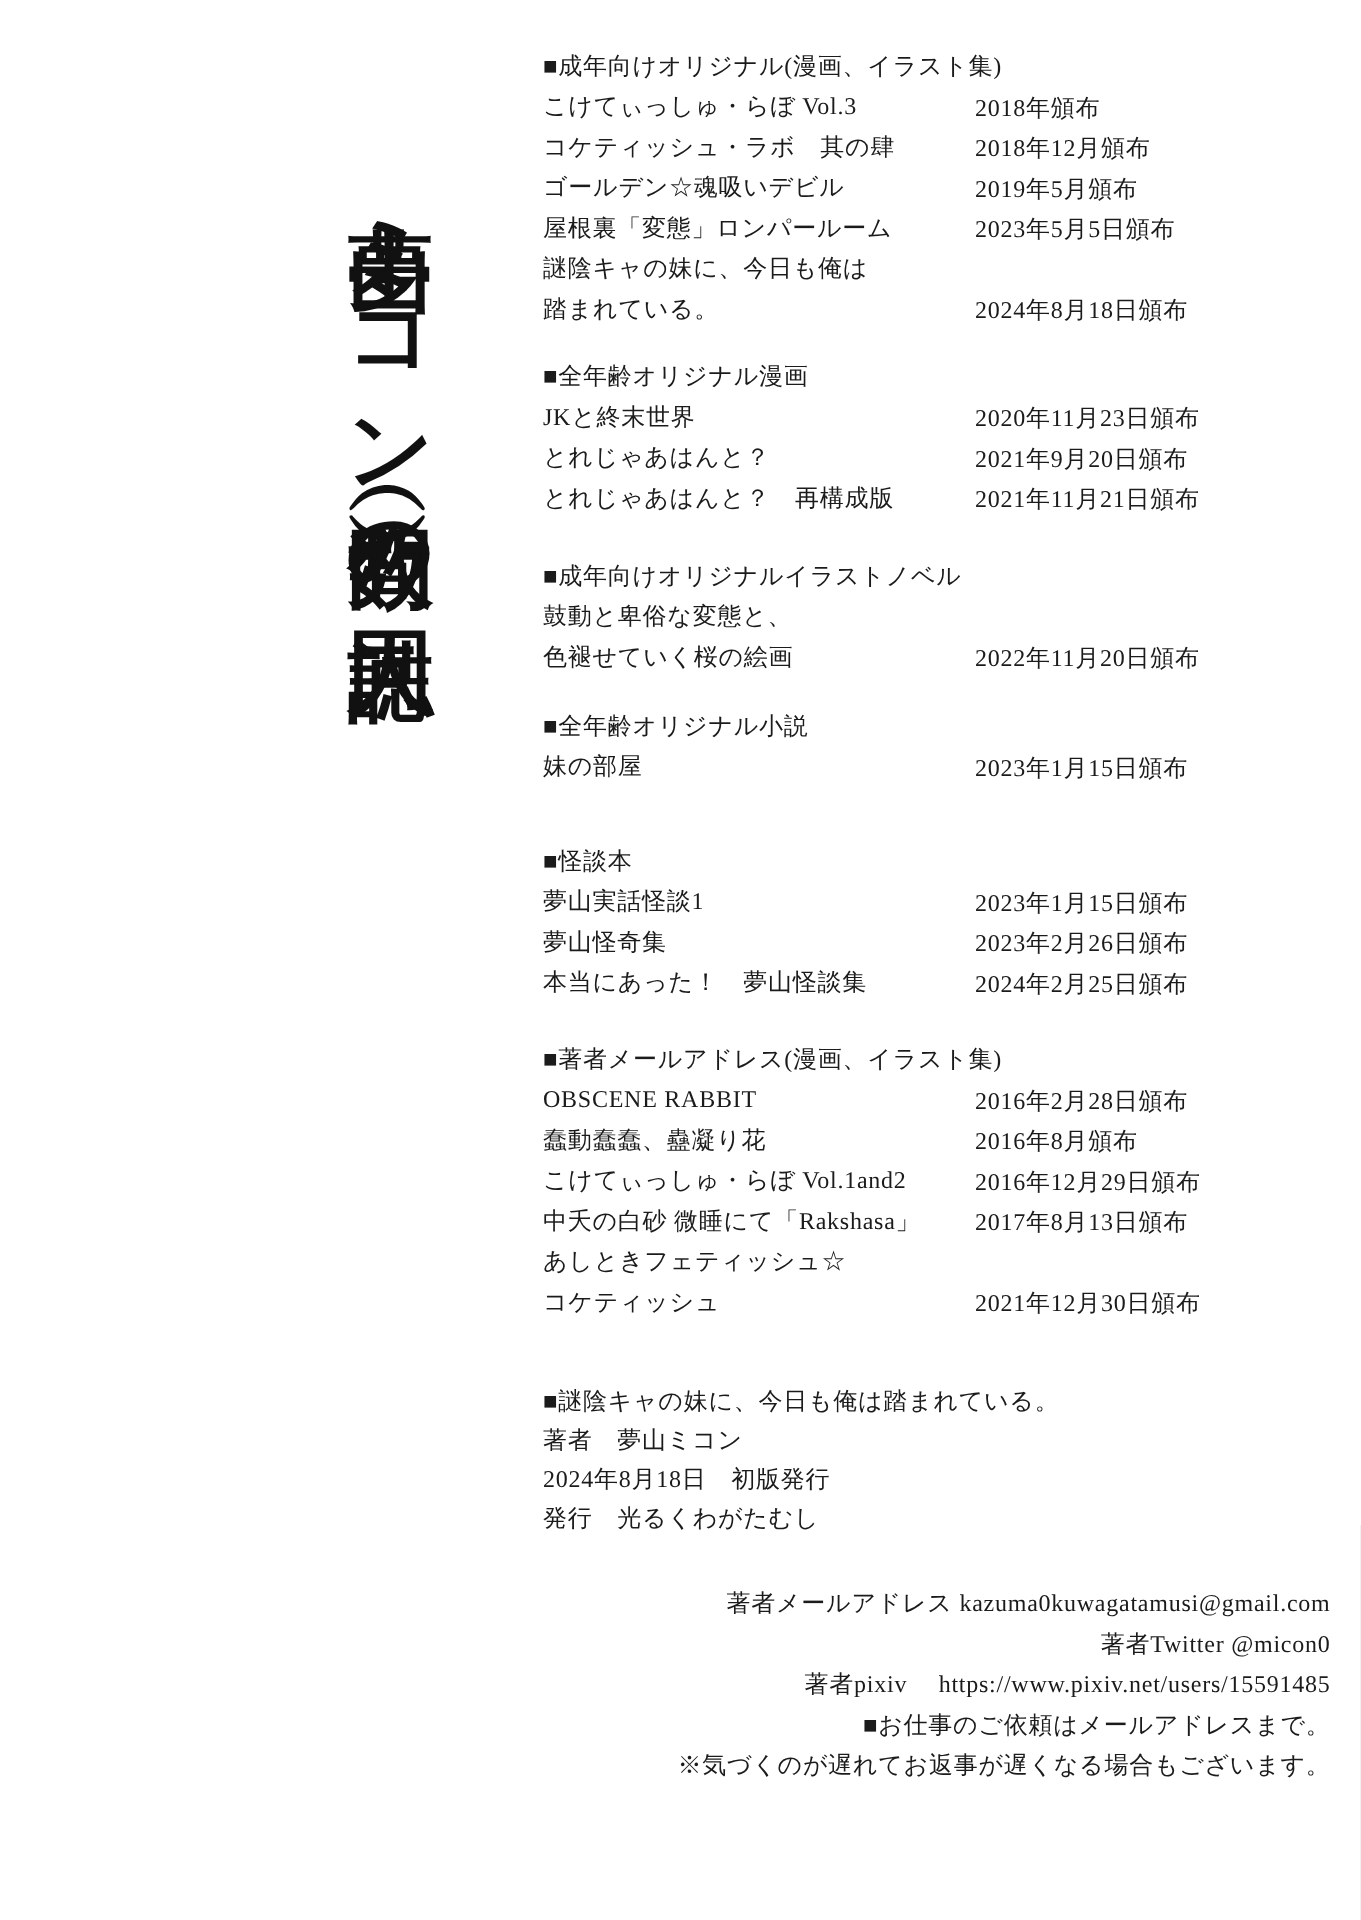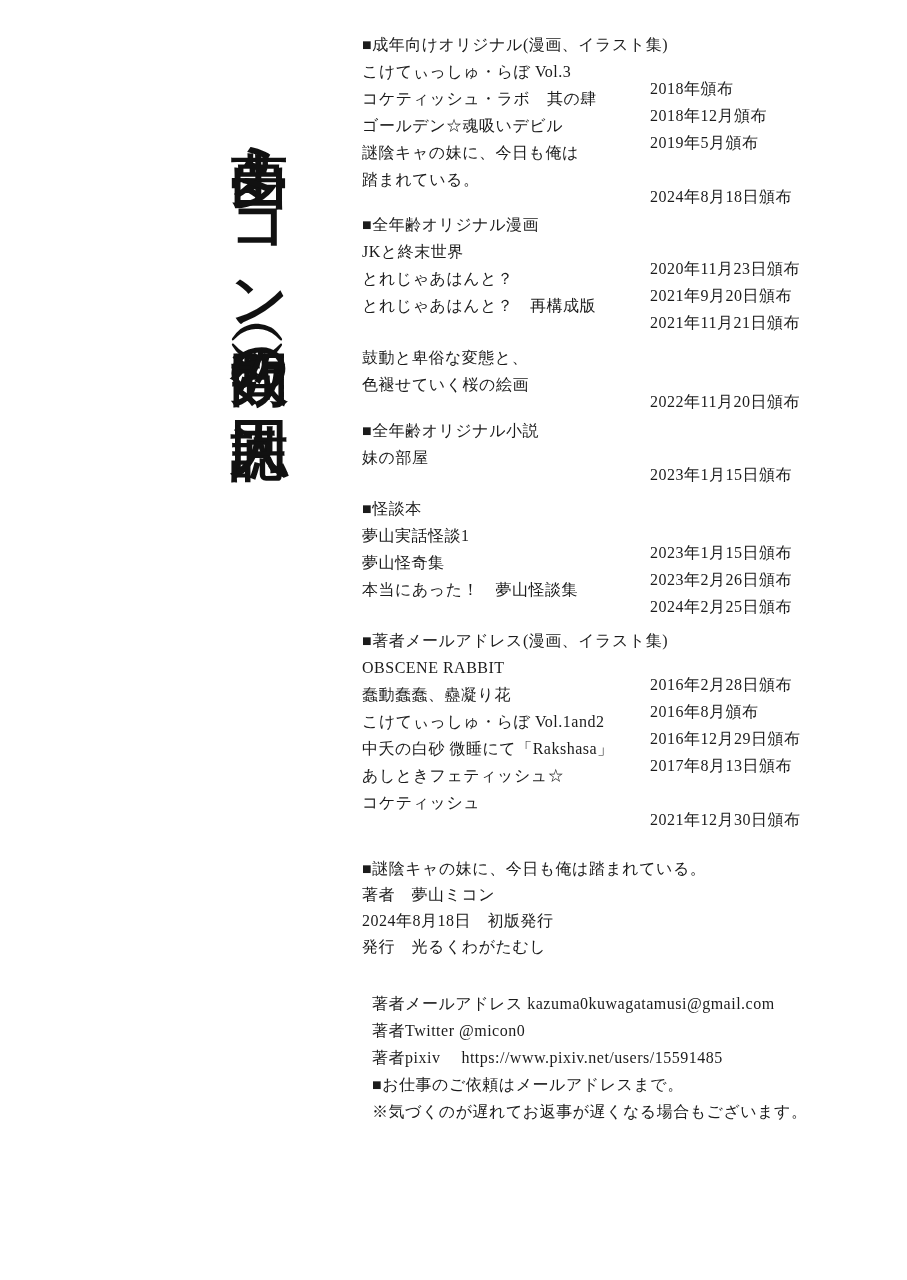--- a/index.html
+++ b/index.html
@@ -31,30 +31,30 @@
     position:absolute;
     left:362px; top:31px;
     width:525px;
     font-size:16px;
     letter-spacing:0.5px;
   }
   .section { margin:0; }
   .section-header { line-height:27px; white-space:nowrap; font-weight:500; }
   .row { position:relative; line-height:27px; white-space:nowrap; }
   .row .title { display:inline-block; }
-  .row .date { position:absolute; left:288px; top:17px; white-space:nowrap; }
+  .row .date { position:absolute; left:288px; top:1px; white-space:nowrap; }
   .mt18 { margin-top:18px; }
   .mt19 { margin-top:19px; }
   .mt24 { margin-top:24px; }
   .mt25 { margin-top:25px; }
-  .mt28 { margin-top:24px; }
+  .mt28 { margin-top:36px; }
   .colophon { margin-top:40px; margin-left:0; }
   .colophon .line { line-height:26px; white-space:nowrap; }
   .contact { margin-top:30px; margin-left:10px; }
-  .contact .line { line-height:27px; white-space:nowrap; }
+  .contact .line { line-height:27px; white-space:nowrap;text-align:right; }
 </style>
 </head>
 <body>
 
 <div class="page">
 
   <div class="vtitle">夢山ミコン（数間）の同人誌</div>
 
   <div class="content">
 
@@ -70,20 +70,24 @@
           <div class="row">
             <span class="title">コケティッシュ・ラボ　其の肆</span>
             <span class="date">2018年12月頒布</span>
           </div>
 
           <div class="row">
             <span class="title">ゴールデン☆魂吸いデビル</span>
             <span class="date">2019年5月頒布</span>
           </div>
 
+          <div class="row">
+            <span class="title">屋根裏「変態」ロンパールーム</span>
+            <span class="date">2023年5月5日頒布</span>
+          </div>
 
           <div class="row">
             <span class="title">謎陰キャの妹に、今日も俺は</span>
             <span class="date"></span>
           </div>
 
           <div class="row">
             <span class="title">踏まれている。</span>
             <span class="date">2024年8月18日頒布</span>
           </div>
@@ -105,20 +109,21 @@
           </div>
 
           <div class="row">
             <span class="title">とれじゃあはんと？　再構成版</span>
             <span class="date">2021年11月21日頒布</span>
           </div>
         </div>
     </div>
 
     <div class="section mt25">
+      <div class="section-header">■成年向けオリジナルイラストノベル</div>
       <div>
 
           <div class="row">
             <span class="title">鼓動と卑俗な変態と、</span>
             <span class="date"></span>
           </div>
 
           <div class="row">
             <span class="title">色褪せていく桜の絵画</span>
             <span class="date">2022年11月20日頒布</span>

